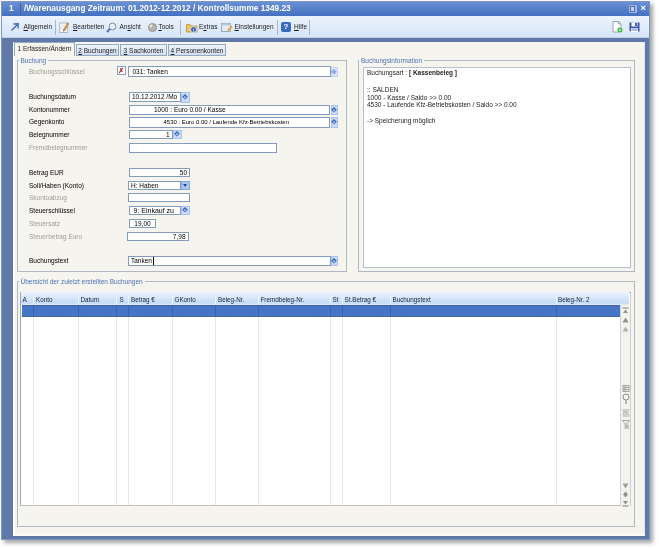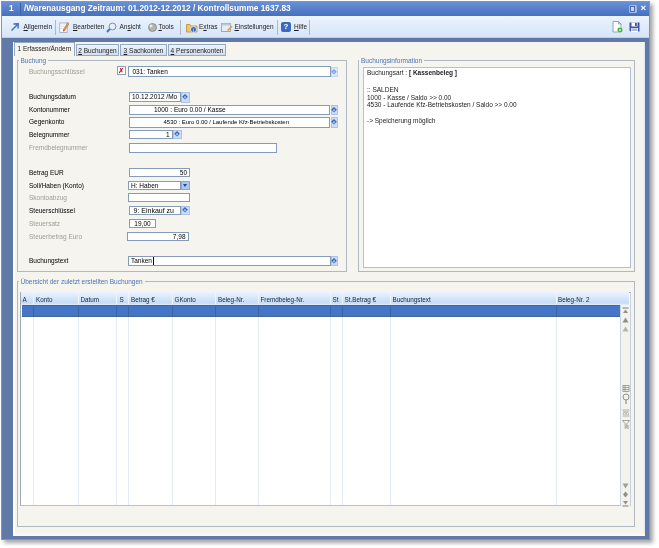--- a/index.html
+++ b/index.html
@@ -16,21 +16,21 @@
 .rsep{background:#3c62a8;width:1px;}
 .hcell{font-size:6.3px;color:#10243c;white-space:nowrap;}
 </style></head>
 <body>
 
 <div id="win" style="left:1px;top:1px;width:649px;height:539px;background:#6079a8;border:1px solid #7e95bd;box-shadow:3px 3px 4px rgba(120,120,120,0.65);"></div>
 
 <div style="left:2px;top:2px;width:647px;height:14px;background:linear-gradient(#6a90d4,#4470c0);"></div>
 <span class="t" style="left:9px;top:4px;color:#fff;font-weight:bold;font-size:8.3px;">1</span>
 <div style="left:20px;top:3px;width:1px;height:12px;background:#3c64aa;"></div>
-<span class="t" style="left:24px;top:4px;color:#fff;font-weight:bold;font-size:8.3px;">/Warenausgang Zeitraum: 01.2012-12.2012 / Kontrollsumme 1637.83</span>
+<span class="t" style="left:24px;top:4px;color:#fff;font-weight:bold;font-size:8.3px;">/Warenausgang Zeitraum: 01.2012-12.2012 / Kontrollsumme 1349.23</span>
 <div style="left:628.5px;top:4.5px;width:8px;height:8.5px;background:#a6badd;border-radius:1.5px;"></div>
 <div style="left:630px;top:6px;width:5px;height:5.5px;border:1px solid #4a6db8;background:#c8d4ea;"></div>
 <span style="left:640.5px;top:2px;color:#fff;font-size:9.5px;font-weight:bold;font-family:'Liberation Sans',sans-serif;">×</span>
 
 <div style="left:2px;top:16px;width:647px;height:22px;background:linear-gradient(#ecf3fd,#d6e5f8);border-bottom:1px solid #c2cfe2;"></div>
 
 <svg style="position:absolute;left:10px;top:22px;width:10px;height:10px;" viewBox="0 0 10 10">
     <path d="M1.5 8.5 L7 3 M3.5 2 L8.2 1.8 L8 6.5" stroke="#3a6abf" stroke-width="1.4" fill="none"></path>
   </svg>
 <span class="t" style="left:23.5px;top:23px;"><u>A</u>llgemein</span>

